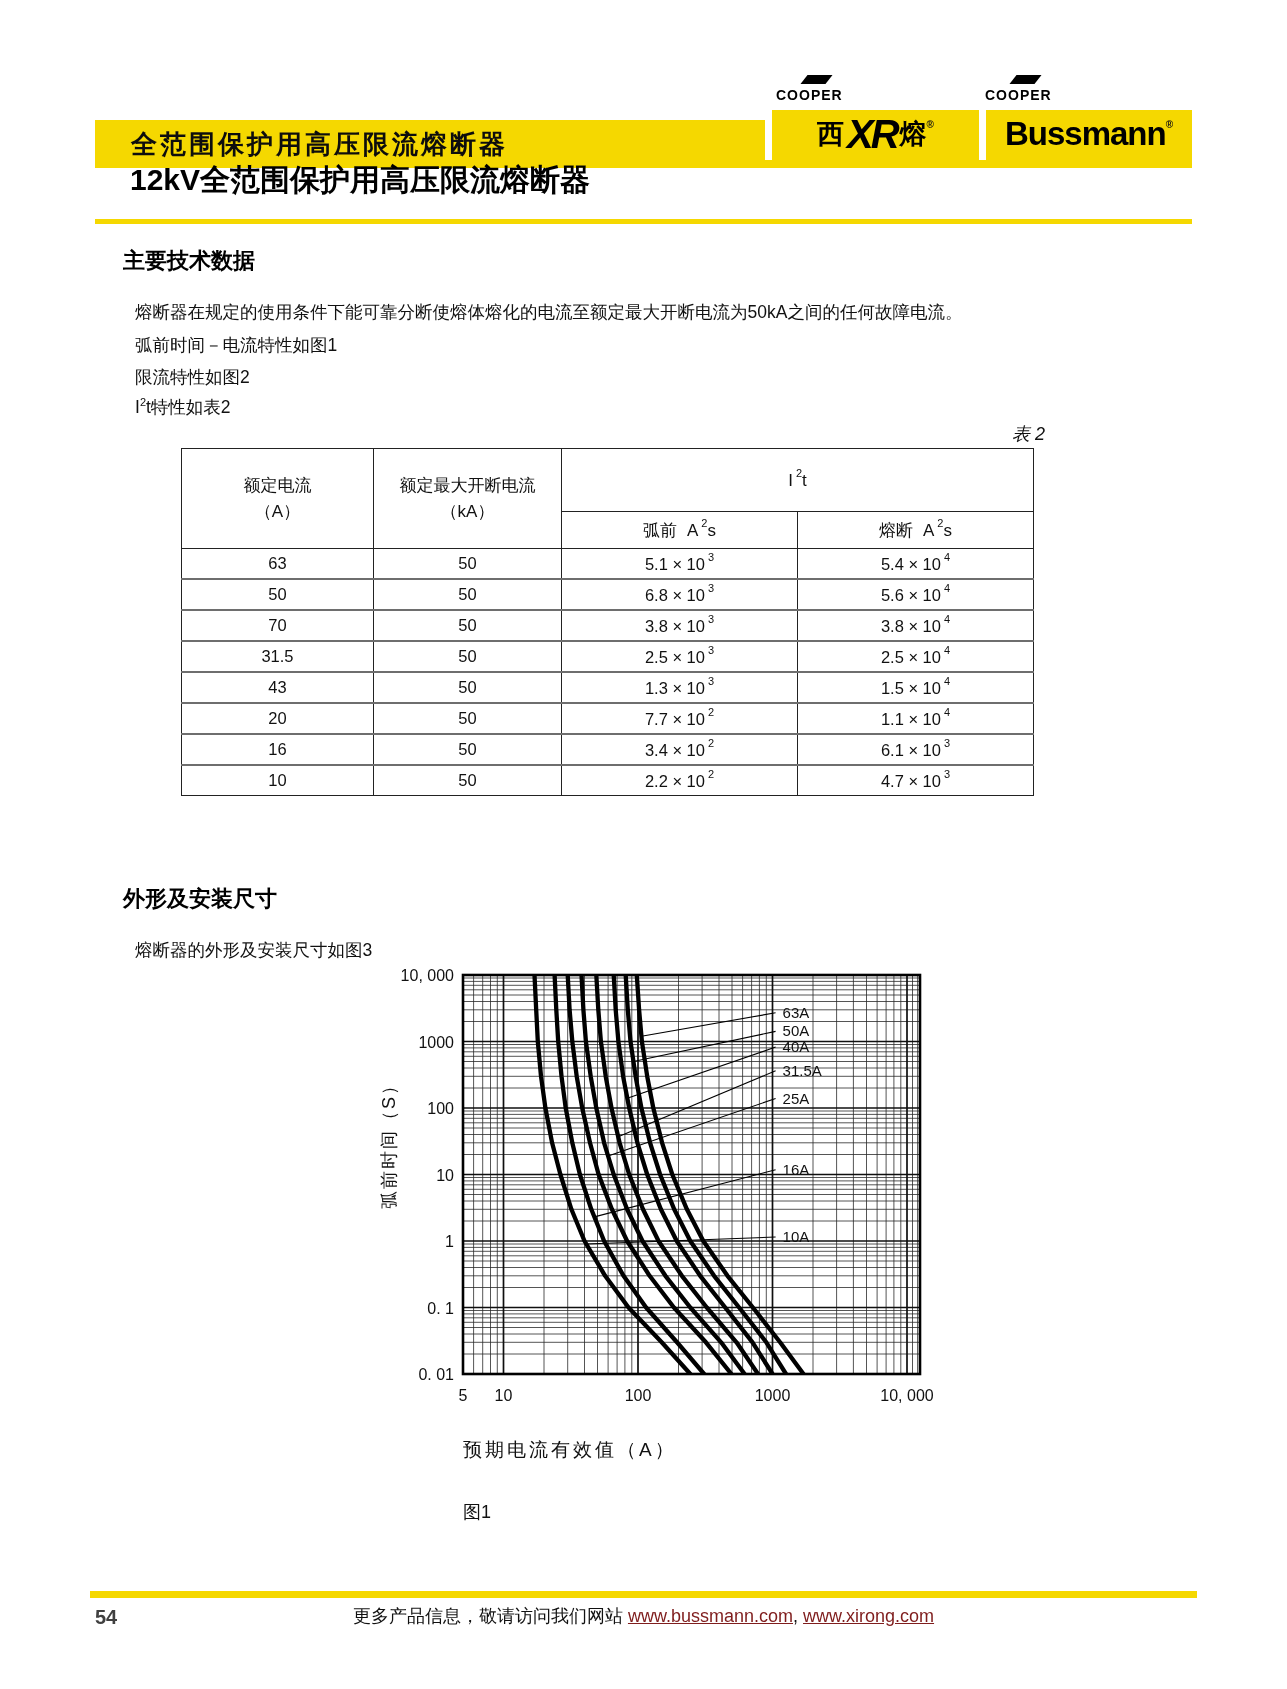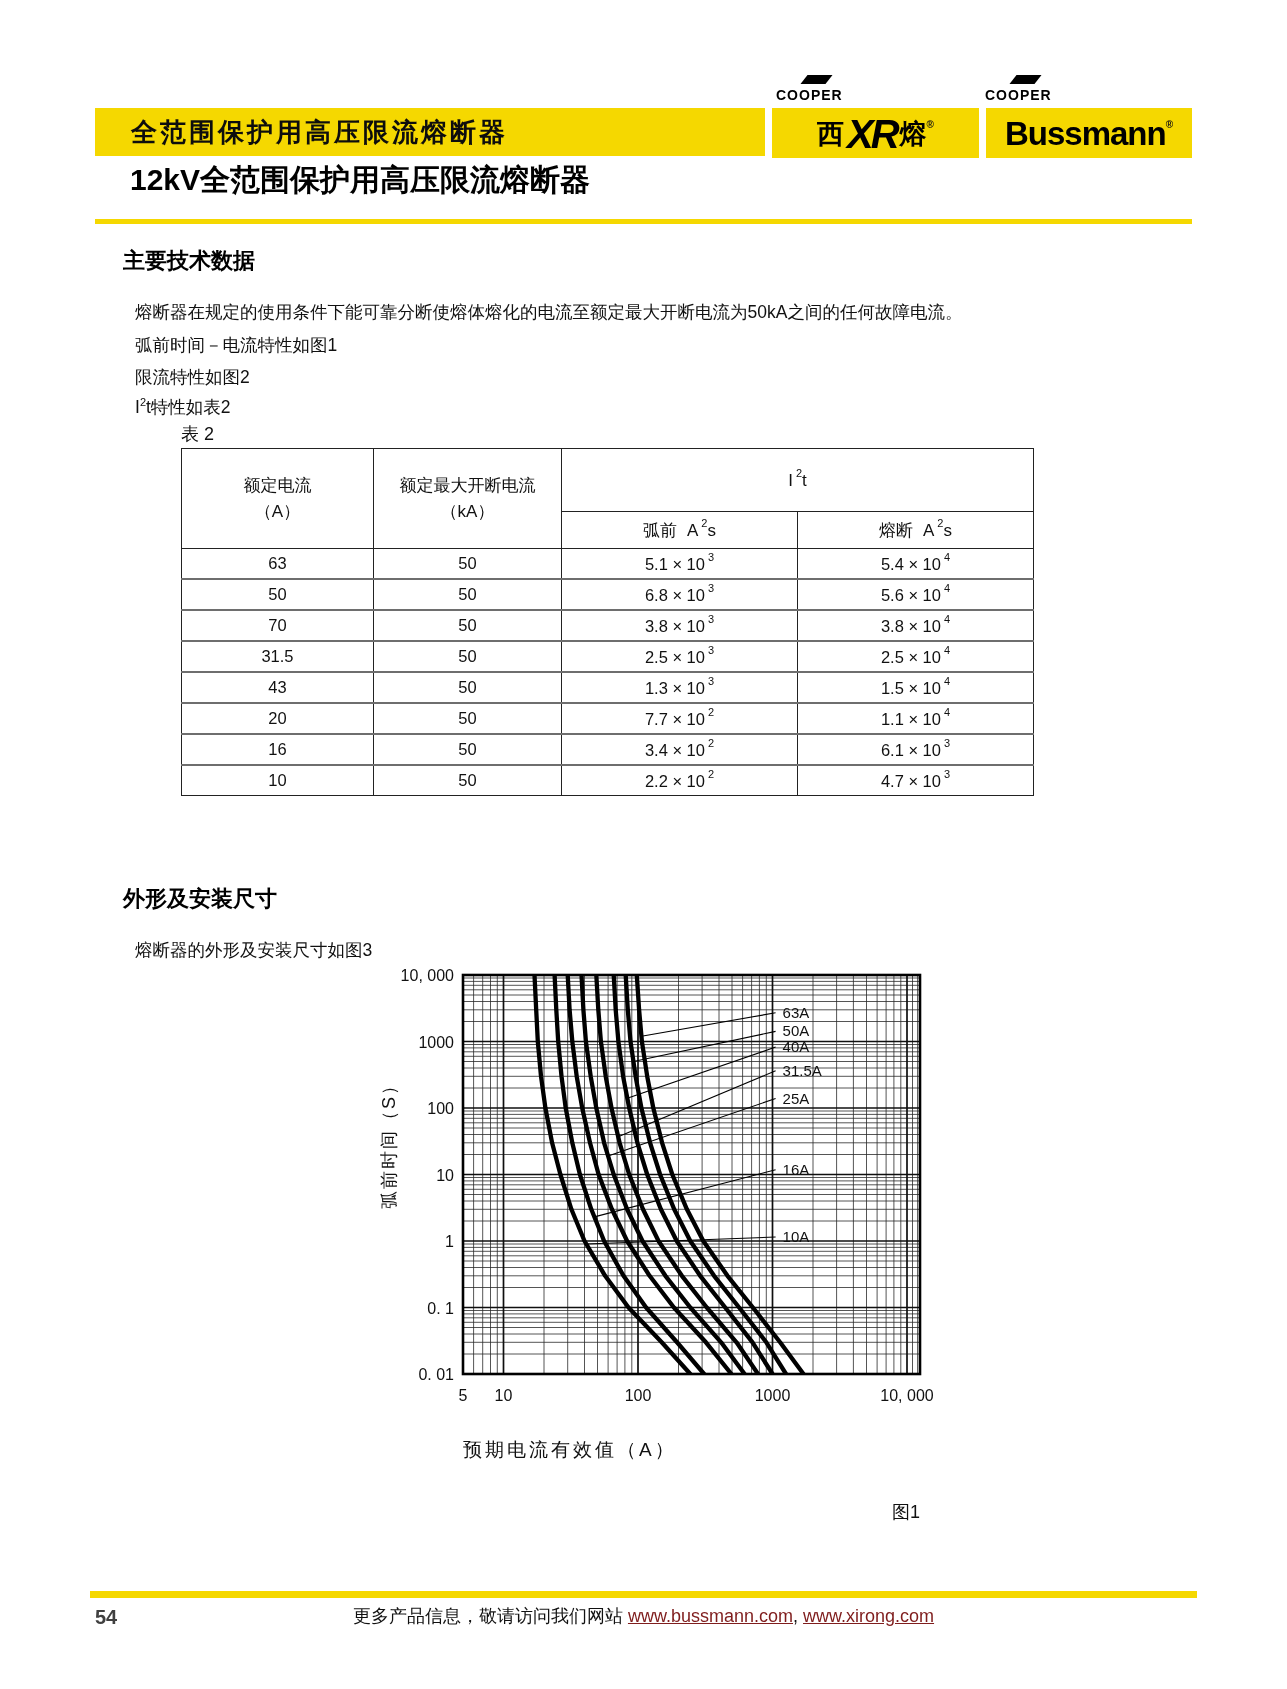--- a/index.html
+++ b/index.html
@@ -4,21 +4,21 @@
 <style>
   html,body{margin:0;padding:0;background:#e8e8e8;}
   .page{
     position:relative;width:1287px;height:1689px;background:#ffffff;
     font-family:"Liberation Sans","DejaVu Sans",sans-serif;color:#111;
     overflow:hidden;margin:0 auto;
   }
   :root{--yellow:#F5D800;}
 
   
-  .band{position:absolute;left:95px;top:108px;width:1097px;height:48px;background:var(--yellow);}
+  .band{position:absolute;left:95px;top:120px;width:1097px;height:48px;background:var(--yellow);}
   .band-title{position:absolute;left:36px;top:0;height:48px;line-height:48px;
     font-size:26px;font-weight:bold;letter-spacing:3px;color:#0d0d0d;}
   .sep{position:absolute;top:108px;width:7px;height:52px;background:#fff;}
   .sep1{left:765px;} .sep2{left:979px;}
 
   .cooper{position:absolute;width:80px;height:34px;}
   .c1{left:776px;top:74px;} .c2{left:985px;top:74px;}
   .cooper .flag{position:absolute;left:28px;top:1px;width:25px;height:9px;background:#000;transform:skewX(-38deg);}
   .cooper .cooper-text{position:absolute;left:0;top:13px;font-size:14px;font-weight:900;letter-spacing:1px;color:#000;}
 
@@ -34,21 +34,21 @@
   .rule{position:absolute;left:95px;top:219px;width:1097px;height:5px;background:var(--yellow);}
 
   
   .sec{position:absolute;margin:0;font-size:22px;font-weight:bold;color:#000;left:123px;}
   .sec1{top:246px;} .sec2{top:884px;}
   .bodyline{position:absolute;left:123px;margin:12px;font-size:17.5px;color:#111;}
   .t1{top:288px;} .t2{top:321px;} .t3{top:353px;} .t4{top:383px;}
   .bodyline sup{font-size:11px;}
 
   
-  .tbl-caption{position:absolute;left:181px;top:422px;width:852px;text-align:left;font-size:18px;}
+  .tbl-caption{position:absolute;left:193px;top:422px;width:852px;text-align:right;font-size:18px;font-style:italic;}
   table.i2t{position:absolute;left:181px;top:448px;width:852px;border-collapse:collapse;table-layout:fixed;
     font-size:16.5px;}
   table.i2t th,table.i2t td{border:1.5px solid #222;text-align:center;font-weight:normal;padding:0;color:#111;}
   table.i2t thead tr.r1 th{height:62px;font-size:17px;line-height:1.5;}
   table.i2t thead th.i2tcell{height:26px;font-size:18px;}
   table.i2t thead tr.r2 th{height:36px;font-size:17px;}
   table.i2t tbody td{height:29px;}
   table.i2t tbody tr td{border-top:2.5px solid #6e6e6e;}
   table.i2t tbody tr:first-child td{border-top:1.5px solid #222;}
   table.i2t sup{font-size:11px;position:relative;top:-2px;margin-left:3px;}
@@ -62,21 +62,21 @@
   .gmin{stroke:#2a2a2a;stroke-width:0.8;}
   .gmaj{stroke:#0f0f0f;stroke-width:1.7;}
   .frame{fill:none;stroke:#000;stroke-width:2.6;}
   .curve{fill:none;stroke:#000;stroke-width:4.3;stroke-linejoin:round;stroke-linecap:round;}
   .leader{stroke:#000;stroke-width:1.1;}
   .ticklab{font-size:16px;fill:#111;}
   .clab{font-size:15px;fill:#111;}
   .ylab{position:absolute;left:308px;top:1131px;width:160px;height:22px;text-align:center;
     font-size:18px;letter-spacing:2px;transform:rotate(-90deg);}
   .xlab{position:absolute;left:463px;top:1437px;width:457px;text-align:left;font-size:19px;letter-spacing:3px;}
-  .figcap{position:absolute;left:463px;top:1500px;width:457px;text-align:right;font-size:18px;}
+  .figcap{position:absolute;left:463px;top:1500px;width:457px;text-align:left;font-size:18px;}
 
   
   .fbar{position:absolute;left:90px;top:1591px;width:1107px;height:7px;background:var(--yellow);}
   .pnum{position:absolute;left:95px;top:1606px;font-size:20px;font-weight:bold;color:#404040;}
   .ftext{position:absolute;left:180px;top:1604px;width:927px;text-align:center;font-size:18px;color:#111;}
   .ftext a{color:#7f1d1d;text-decoration:underline;}
 </style>
 </head>
 <body>
 

